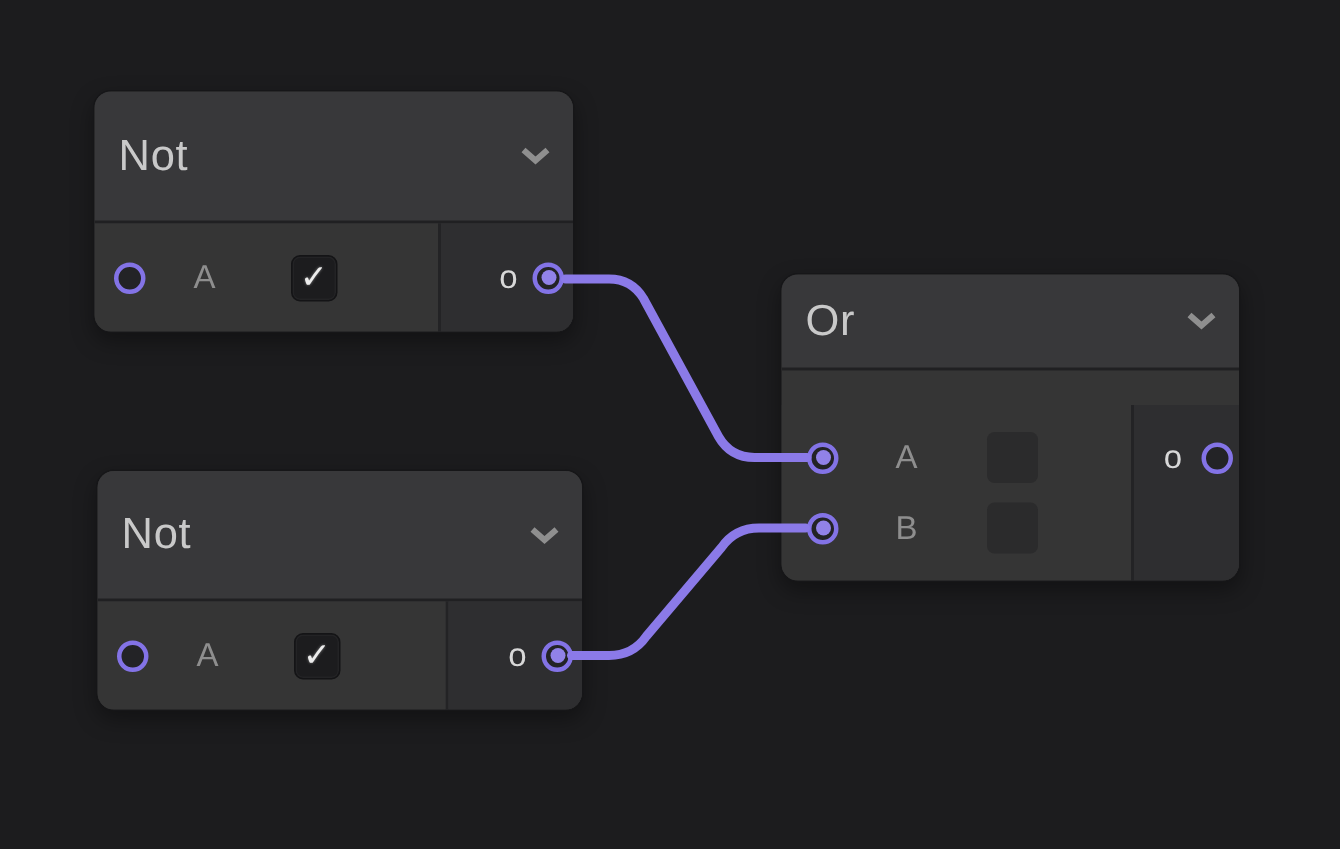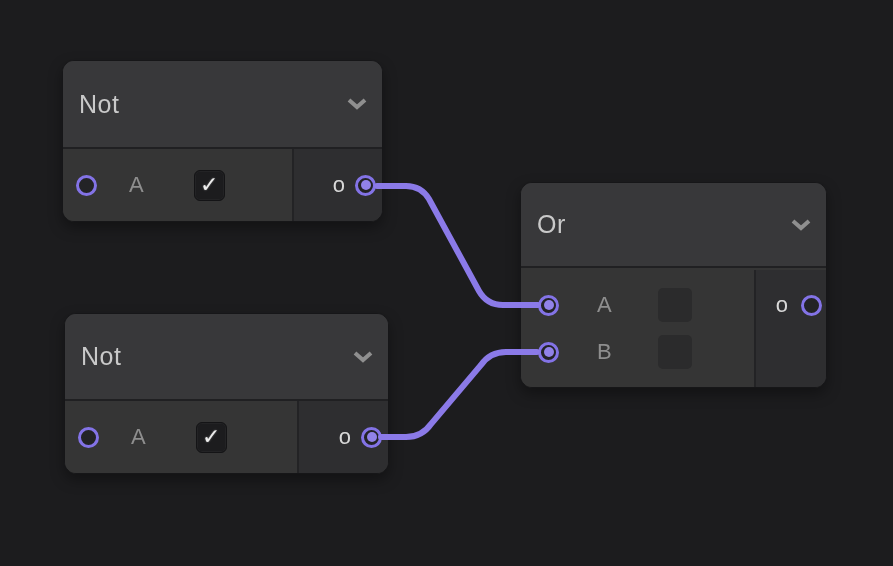--- a/index.html
+++ b/index.html
@@ -29,21 +29,21 @@
     position: relative;
     display: flex;
     align-items: center;
     background: #38383a;
     border-bottom: 2px solid #202022;
     box-sizing: border-box;
     padding: 0 16px;
   }
   .node-title {
     color: #c9c9c9;
-    font-size: 25px;
+    font-size: 29px;
     letter-spacing: 0.5px;
   }
   .chevron {
     position: absolute;
     right: 15px;
     top: 50%;
     transform: translateY(-50%);
     width: 20px;
     height: 12px;
     display: flex;
@@ -151,21 +151,21 @@
   .not-node .section-inputs .row { padding-left: 13px; }
   .not-node .io-label { margin-left: 32px; }
   .not-node .checkbox { margin-left: 50px; }
   .not-node .section-outputs .row {
     justify-content: flex-end;
     gap: 10px;
     padding-right: 6px;
   }
 
   #node-or { left: 520px; top: 182px; width: 307px; height: 206px; }
-  #node-or .node-header { height: 85px; }
+  #node-or .node-header { height: 64px; }
   #node-or .node-body   { top: 87px; }
   #node-or .section-inputs { width: 233px; }
   #node-or .row { height: 42px; }
   #node-or .row-a  { top: 14px; }
   #node-or .row-b  { top: 61px; }
   #node-or .section-inputs .row { padding-left: 17px; }
   #node-or .io-label { margin-left: 38px; width: 22px; }
   #node-or .placeholder-box { margin-left: 39px; }
   #node-or .section-outputs .row {
     justify-content: flex-end;

